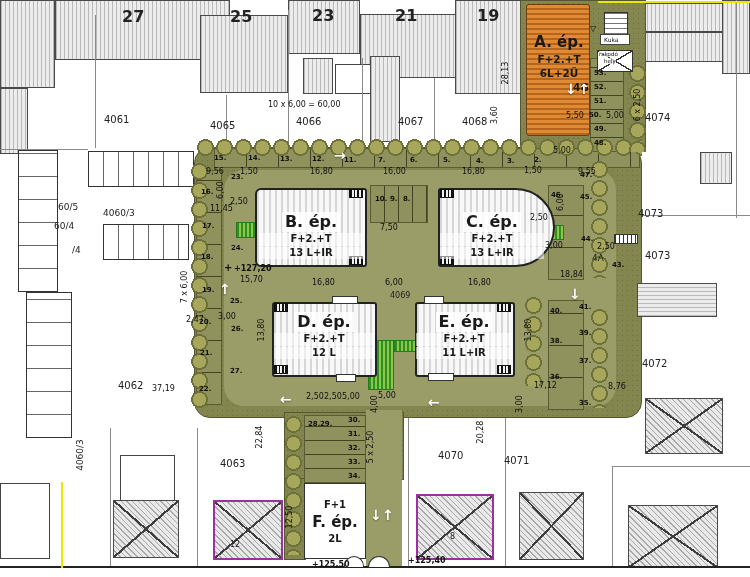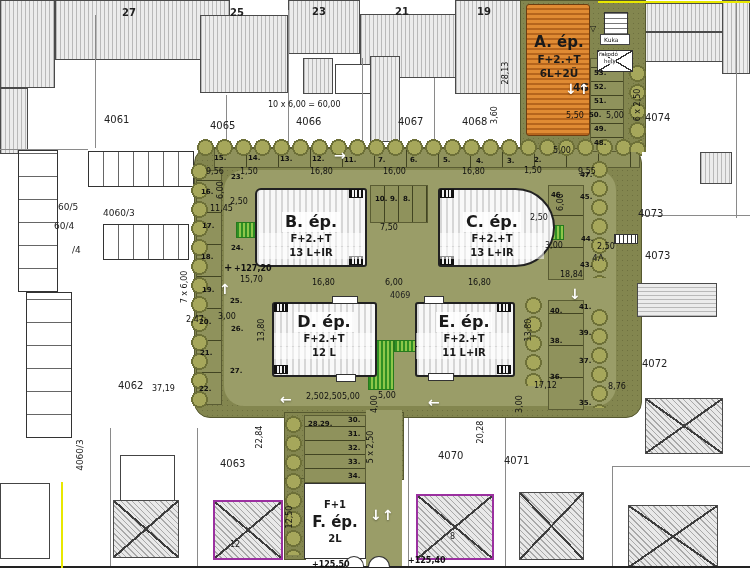--- a/index.html
+++ b/index.html
@@ -35,21 +35,21 @@
   .bldg{position:absolute;background:repeating-linear-gradient(90deg,#d6d6d6 0 2px,#f8f8f8 2px 6px);
         border:2px solid #222;border-radius:3px;box-sizing:border-box;}
   .sh{position:absolute;width:14px;height:9px;background:repeating-linear-gradient(90deg,#111 0 1.5px,#f2f2f2 1.5px 3.5px);border:1px solid #111;box-sizing:border-box;}
   .stub{position:absolute;background:#fff;border:1px solid #333;box-sizing:border-box;}
   .blab{position:absolute;text-align:center;line-height:1.25;}
   .bn{display:inline-block;font-weight:bold;font-size:16px;background:rgba(255,255,255,.85);padding:0 3px;}
   .bs{display:block;font-weight:bold;font-size:10px;background:rgba(255,255,255,.55);margin-top:1px;}
   .orange{background:repeating-linear-gradient(0deg,#b5651d 0 2px,#e08b33 2px 5px);border:1.5px solid #6e3d10;}
   .fplot{position:absolute;background:#fff;border:1.5px solid #333;box-sizing:border-box;}
   
-  .street{position:absolute;font-size:10px;font-weight:bold;color:#222;}
+  .street{position:absolute;font-size:16px;font-weight:bold;color:#222;}
   .parcel{position:absolute;font-size:10px;color:#222;}
   .sm{font-size:9px;}
   .dim{position:absolute;font-size:8px;color:#111;white-space:nowrap;}
   .pnum{position:absolute;font-size:7px;font-weight:bold;color:#111;white-space:nowrap;}
   .v{transform:translate(-50%,-50%) rotate(-90deg);}
   .elev{position:absolute;font-size:8px;font-weight:bold;color:#111;white-space:nowrap;}
   .tiny{position:absolute;font-size:6px;color:#111;white-space:nowrap;background:rgba(255,255,255,.8);}
   .arw{position:absolute;color:#fff;font-weight:bold;font-size:14px;line-height:1;text-shadow:0 1px 2px rgba(0,0,0,.35);}
   .pl{position:absolute;background:#8a8a8a;}
   .yel{position:absolute;background:#e8e800;}
@@ -326,21 +326,21 @@
   <span class="pnum" style="left:550px;top:307px;">40.</span>
   <span class="pnum" style="left:579px;top:329px;">39.</span>
   <span class="pnum" style="left:550px;top:337px;">38.</span>
   <span class="pnum" style="left:579px;top:357px;">37.</span>
   <span class="pnum" style="left:550px;top:373px;">36.</span>
   <span class="pnum" style="left:579px;top:399px;">35.</span>
   <span class="pnum" style="left:580px;top:171px;">47.</span>
   <span class="pnum" style="left:551px;top:191px;">46.</span>
   <span class="pnum" style="left:580px;top:193px;">45.</span>
   <span class="pnum" style="left:581px;top:235px;">44.</span>
-  <span class="pnum" style="left:580px;top:261px;text-align:center;">43.</span>
+  <span class="pnum" style="left:612px;top:261px;text-align:center;">43.</span>
   <span class="pnum" style="left:594px;top:139px;">48.</span>
   <span class="pnum" style="left:594px;top:125px;">49.</span>
   <span class="pnum" style="left:589px;top:111px;">50.</span>
   <span class="pnum" style="left:594px;top:97px;">51.</span>
   <span class="pnum" style="left:594px;top:83px;">52.</span>
   <span class="pnum" style="left:594px;top:69px;">53.</span>
 
   <span class="arw" style="left:334px;top:148px;">→</span>
   <span class="arw" style="left:219px;top:282px;">↑</span>
   <span class="arw" style="left:565px;top:82px;">↓</span>

